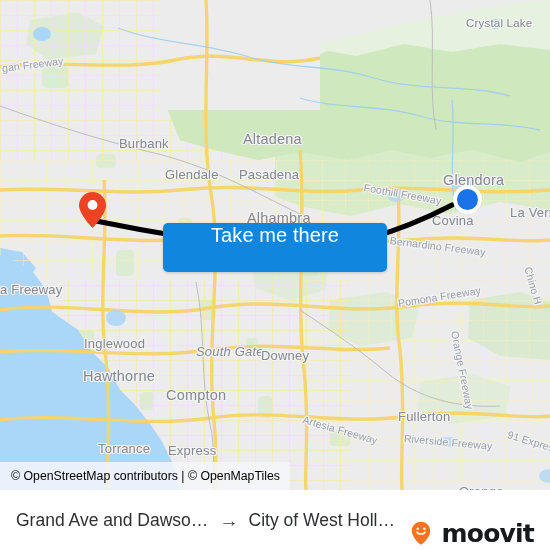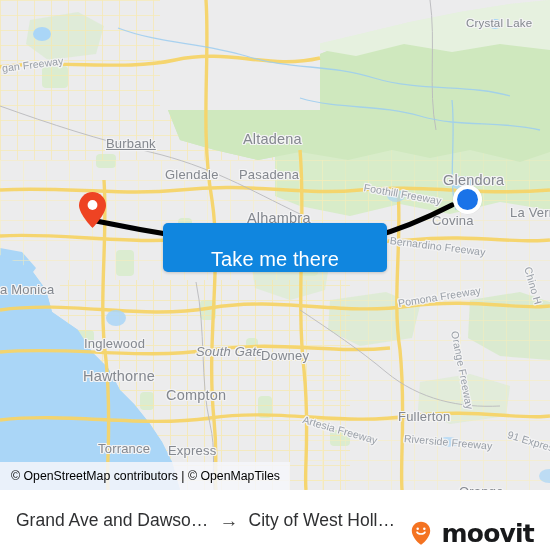--- a/index.html
+++ b/index.html
@@ -87,21 +87,21 @@
     background: #1086df;
     border: none;
     border-radius: 5px;
     color: #ffffff;
     font-size: 20px;
     font-family: "Liberation Sans", sans-serif;
     letter-spacing: .1px;
     cursor: pointer;
     box-shadow: 0 1px 3px rgba(0,0,0,.18);
     display: flex;
-    align-items: flex-end;
+    align-items: flex-start;
     justify-content: center;
   }
 
   
   #attrib {
     position: absolute;
     left: 0;
     top: 462px;
     height: 28px;
     padding: 0 10px 0 11px;
@@ -263,29 +263,29 @@
       <ellipse cx="495" cy="24" rx="7" ry="5" fill="#aad6f7"></ellipse>
       <ellipse cx="462" cy="183" rx="11" ry="7" fill="#aad6f7" opacity=".8"></ellipse>
       <ellipse cx="396" cy="196" rx="9" ry="6" fill="#aad6f7" opacity=".7"></ellipse>
       <ellipse cx="549" cy="476" rx="10" ry="7" fill="#aad6f7" opacity=".7"></ellipse>
       <ellipse cx="447" cy="442" rx="13" ry="5" fill="#aad6f7" opacity=".7"></ellipse>
       <ellipse cx="116" cy="318" rx="10" ry="8" fill="#aad6f7" opacity=".85"></ellipse>
     </svg>
 
     <div id="city-layer">
         <div class="map-label city sm" style="left: 466px; top: 17px;">Crystal Lake</div>
-        <div class="map-label city" style="left: 106px; top: 136px; text-decoration: underline;">Burbank</div>
+        <div class="map-label city" style="left: 119px; top: 136px;">Burbank</div>
         <div class="map-label city big" style="left: 243px; top: 131px;">Altadena</div>
         <div class="map-label city" style="left: 165px; top: 167px;">Glendale</div>
         <div class="map-label city" style="left: 239px; top: 167px;">Pasadena</div>
         <div class="map-label city big" style="left: 443px; top: 172px;">Glendora</div>
         <div class="map-label city big" style="left: 247px; top: 210px;">Alhambra</div>
         <div class="map-label city" style="left: 432px; top: 213px;">Covina</div>
         <div class="map-label city" style="left: 510px; top: 205px;">La Verne</div>
-        <div class="map-label city" style="left: 0px; top: 282px;">a Monica</div>
+        <div class="map-label city" style="left: 0px; top: 282px;">a Freeway</div>
         <div class="map-label city" style="left: 84px; top: 336px;">Inglewood</div>
         <div class="map-label city" style="left: 196px; top: 344px; font-style: italic;">South Gate</div>
         <div class="map-label city" style="left: 261px; top: 348px;">Downey</div>
         <div class="map-label city big" style="left: 83px; top: 368px;">Hawthorne</div>
         <div class="map-label city big" style="left: 166px; top: 387px;">Compton</div>
         <div class="map-label city" style="left: 98px; top: 441px;">Torrance</div>
         <div class="map-label city" style="left: 168px; top: 443px;">Express</div>
         <div class="map-label city" style="left: 398px; top: 409px;">Fullerton</div>
         <div class="map-label city" style="left: 459px; top: 484px;">Orange</div>
       </div>

